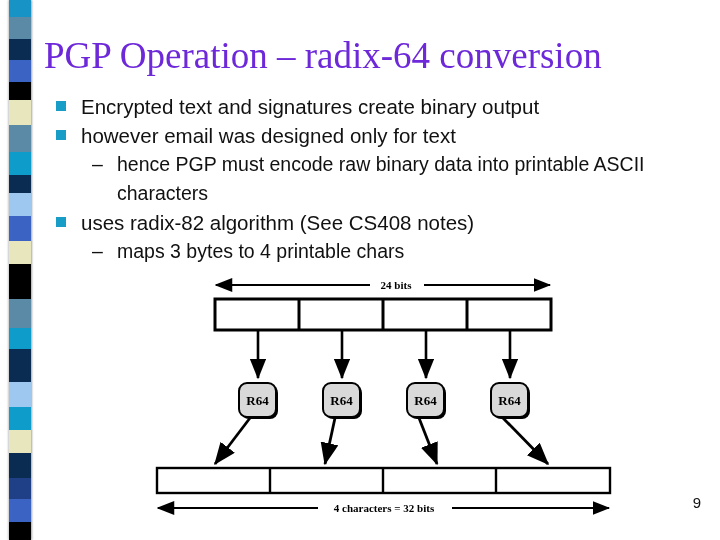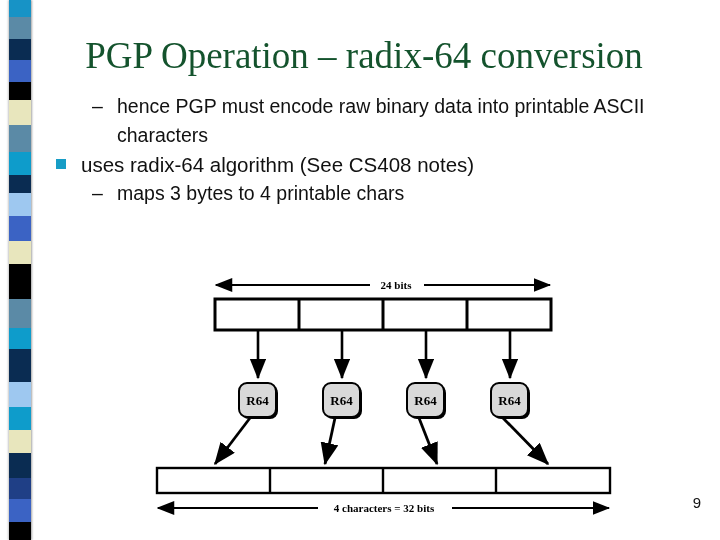--- a/index.html
+++ b/index.html
@@ -30,25 +30,24 @@
   #slide-edge-strip .chip {
     width: 100%;
   }
 
   
   #page-title {
     position: absolute;
     left: 44px;
     top: 34px;
     width: 640px;
-    text-align: center;
     font-family: "Liberation Serif", "DejaVu Serif", serif;
     font-size: 37px;
     line-height: 44px;
-    color: #14532d;
+    color: #6d28d9;
     white-space: nowrap;
   }
 
   
   #content-body {
     position: absolute;
     left: 56px;
     top: 92px;
     width: 610px;
   }
@@ -139,27 +138,35 @@
       <div class="chip" style="background: rgb(10, 44, 82); height: 25.0714px;"></div>
       <div class="chip" style="background: rgb(31, 63, 134); height: 21.2143px;"></div>
       <div class="chip" style="background: rgb(59, 99, 196); height: 23.1429px;"></div>
       <div class="chip" style="background: rgb(0, 0, 0); height: 17.3571px;"></div>
     </div>
 </div>
 
 <div id="page-title">PGP Operation – radix-64 conversion</div>
 
 <div id="content-body">
+    <div class="bullet-row level-1">
+      <span class="marker-square" style="background: rgb(23, 157, 198);"></span>
+      <span class="bullet-text">Encrypted text and signatures create binary output</span>
+    </div>
+    <div class="bullet-row level-1">
+      <span class="marker-square" style="background: rgb(23, 157, 198);"></span>
+      <span class="bullet-text">however email was designed only for text</span>
+    </div>
     <div class="bullet-row level-2">
       <span class="marker-dash">–</span>
       <span class="bullet-text">hence PGP must encode raw binary data into printable ASCII characters</span>
     </div>
     <div class="bullet-row level-1">
       <span class="marker-square" style="background: rgb(23, 157, 198);"></span>
-      <span class="bullet-text">uses radix-64 algorithm (See CS408 notes)</span>
+      <span class="bullet-text">uses radix-82 algorithm (See CS408 notes)</span>
     </div>
     <div class="bullet-row level-2">
       <span class="marker-dash">–</span>
       <span class="bullet-text">maps 3 bytes to 4 printable chars</span>
     </div>
   </div>
 
 <div id="radix64-diagram">
   <svg width="720" height="250" viewBox="0 0 720 250" xmlns="http://www.w3.org/2000/svg">
     <defs>

